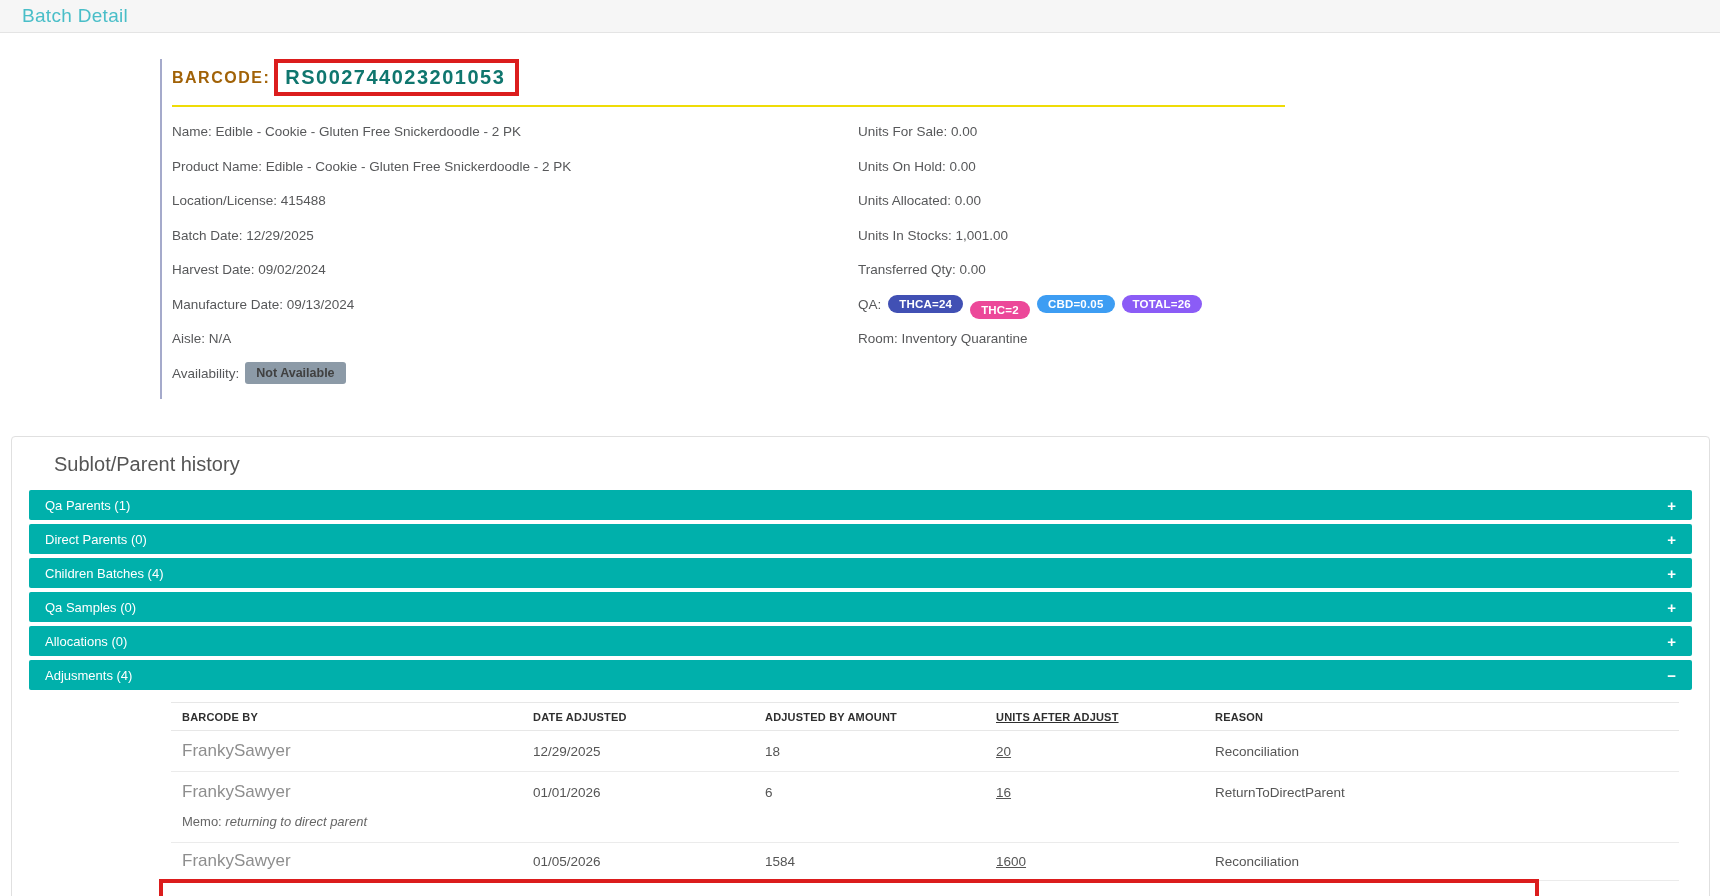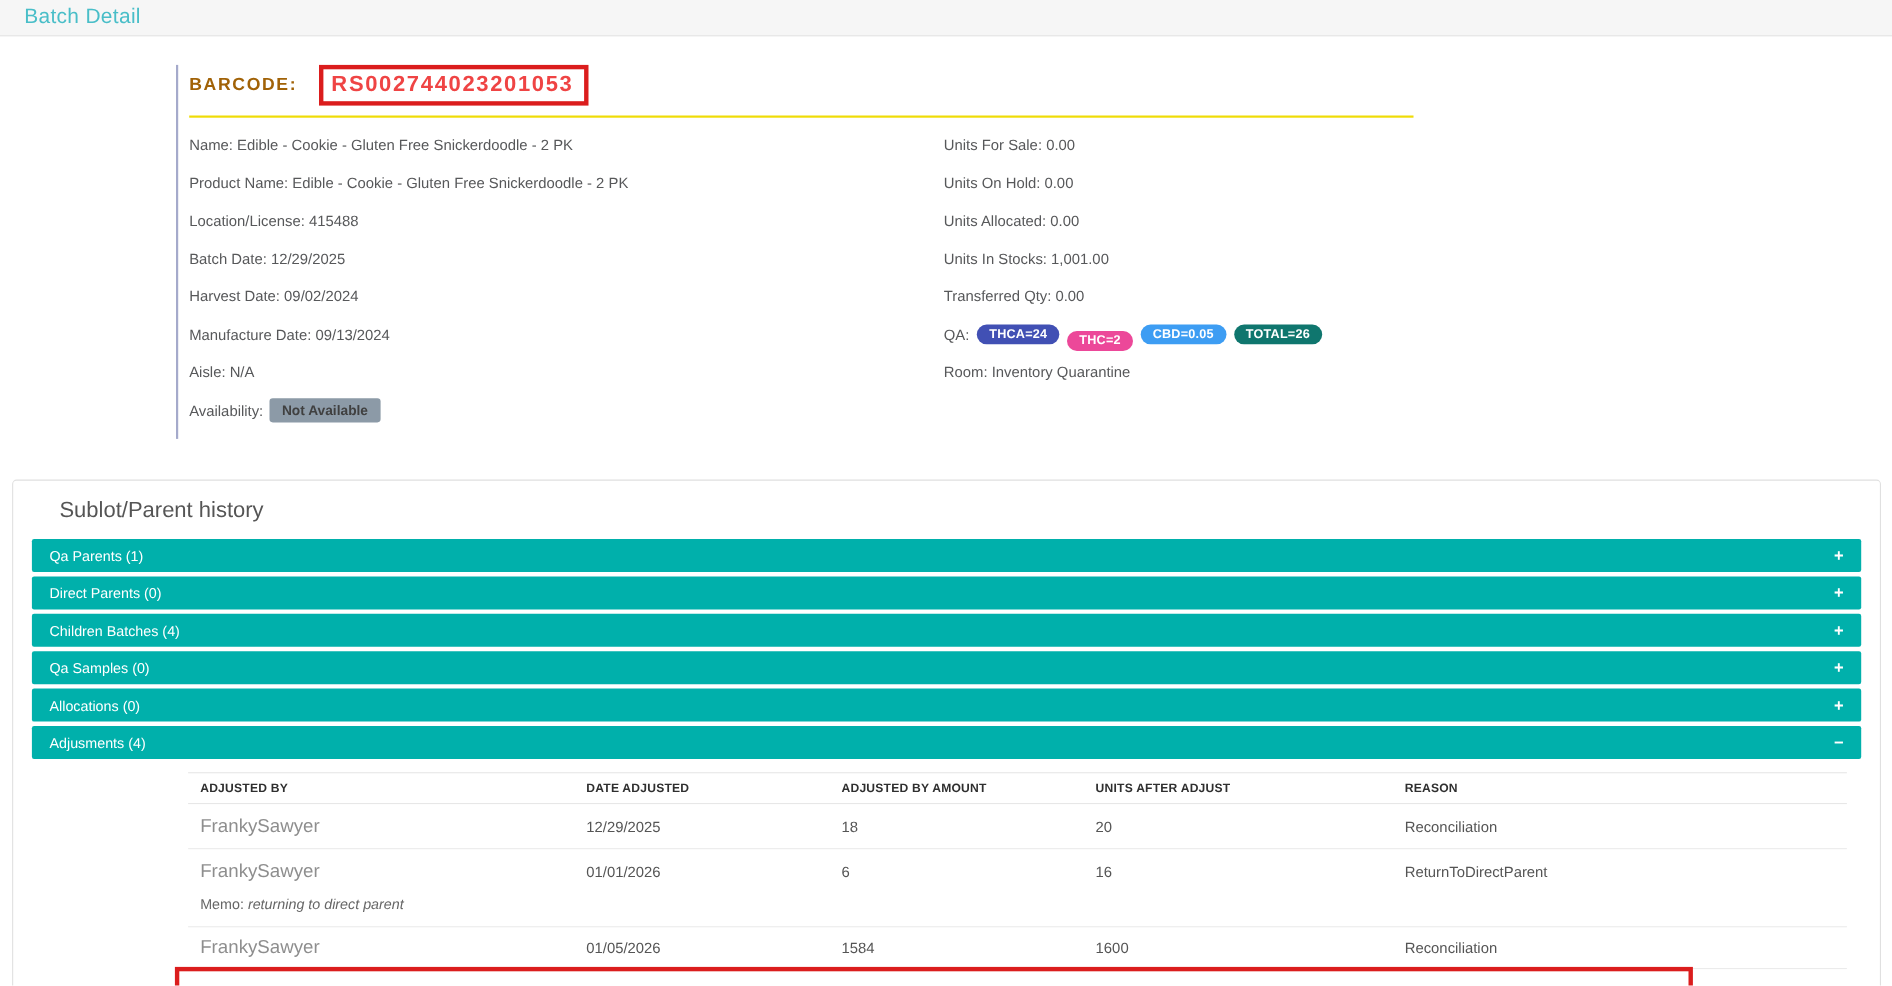--- a/index.html
+++ b/index.html
@@ -21,42 +21,42 @@
     margin: 26px 0 0 160px;
     border-left: 2px solid #a5aacb;
     padding-left: 10px;
     width: 1200px;
   }
   .barcode-line { display: flex; align-items: center; }
   .barcode-label {
     font-size: 16px; font-weight: 700; color: #a16207; letter-spacing: 1.5px;
   }
   .barcode-box {
-    border: 4px solid #db1d1d; margin-left: 20px; padding: 3px 10px 3px 7px;
-    font-size: 20px; font-weight: 700; color: #ef4444; letter-spacing: 1.5px;
+    border: 4px solid #db1d1d; margin-left: 4px; padding: 3px 10px 3px 7px;
+    font-size: 20px; font-weight: 700; color: #0f766e; letter-spacing: 1.5px;
   }
   .yellow-rule {
     border: none; border-top: 2px solid #efdc06; width: 1113px; margin-top: 9px;
   }
   .detail-cols { display: flex; padding-top: 16px; }
   .detail-col-left  { width: 686px; }
   .detail-col-right { width: 500px; }
   .field { font-size: 13.5px; color: #57585a; margin-bottom: 17.5px; height: 17px; display: flex; align-items: center; }
   .badge-na {
     display: inline-block; background: #8c9aa7; color: #404040; font-weight: 700;
     font-size: 12.5px; padding: 4px 11px; border-radius: 3px; margin-left: 6px;
   }
   .qa-badge {
     display: inline-block; color: #fff; font-weight: 700; font-size: 11.5px;
     padding: 3px 11px; border-radius: 11px; margin-left: 7px; letter-spacing: .2px;
   }
   .qa-thca  { background: #4150b4; }
   .qa-thc   { background: #ec4899; margin-top: 12px; }
   .qa-cbd   { background: #3d9df3; }
-  .qa-total { background: #0f766e; }
+  .qa-total { background: #8b5cf6; }
 
   
   .card {
     margin: 37px 10px 0 11px;
     border: 1px solid #e0e0e0; border-radius: 4px;
     height: 600px; padding: 14px 0 0 0;
     background: #fff;
   }
   .card-title { font-size: 20px; color: #555; margin: 2px 0 14px 42px; }
   .acc-bar {
@@ -67,21 +67,21 @@
   .acc-label { font-size: 13px; }
   .acc-toggle { font-size: 15px; font-weight: 700; line-height: 1; }
 
   
   .adj-table { margin: 12px 30px 0 159px; font-size: 13.5px; }
   .adj-header {
     display: flex; border-top: 1px solid #e7e7e7; border-bottom: 1px solid #e7e7e7;
     padding: 8px 0 7px 11px;
   }
   .adj-header .hcell { font-size: 11px; font-weight: 700; color: #2f2f2f; letter-spacing: .2px; }
-  .c1 { width: 351px; } .c2 { width: 232px; } .c3 { width: 231px; } .c4 { width: 281px; } .c5 { flex: 1; }
+  .c1 { width: 351px; } .c2 { width: 232px; } .c3 { width: 231px; } .c4 { width: 219px; text-decoration: underline; } .c5 { flex: 1; }
   .adj-row { border-bottom: 1px solid #ebebeb; position: relative; padding-left: 11px; }
   .adj-main { display: flex; align-items: center; padding: 10px 0; }
   .cell-name { font-size: 17px; color: #8e8e8e; font-weight: 400; }
   .cell { color: #555; }
   .memo-line { padding: 2px 0 13px 0; font-size: 13px; color: #666; }
   .memo-text { font-style: italic; }
   .row-redframe {
     position: absolute; left: -12px; right: 140px; top: -2px; bottom: -1px;
     border: 4px solid #db1d1d; pointer-events: none;
   }
@@ -156,21 +156,21 @@
     <span class="acc-label">Allocations (0)</span>
     <span class="acc-toggle">+</span>
   </div>
   <div class="acc-bar">
     <span class="acc-label">Adjusments (4)</span>
     <span class="acc-toggle">−</span>
   </div>
 
   <div class="adj-table">
     <div class="adj-header">
-      <span class="hcell c1">ADJUSTED BY</span>
+      <span class="hcell c1">BARCODE BY</span>
       <span class="hcell c2">DATE ADJUSTED</span>
       <span class="hcell c3">ADJUSTED BY AMOUNT</span>
       <span class="hcell c4">UNITS AFTER ADJUST</span>
       <span class="hcell c5">REASON</span>
     </div>
 
     <div class="adj-row">
       <div class="adj-main">
         <span class="cell-name c1">FrankySawyer</span>
         <span class="cell c2">12/29/2025</span>

